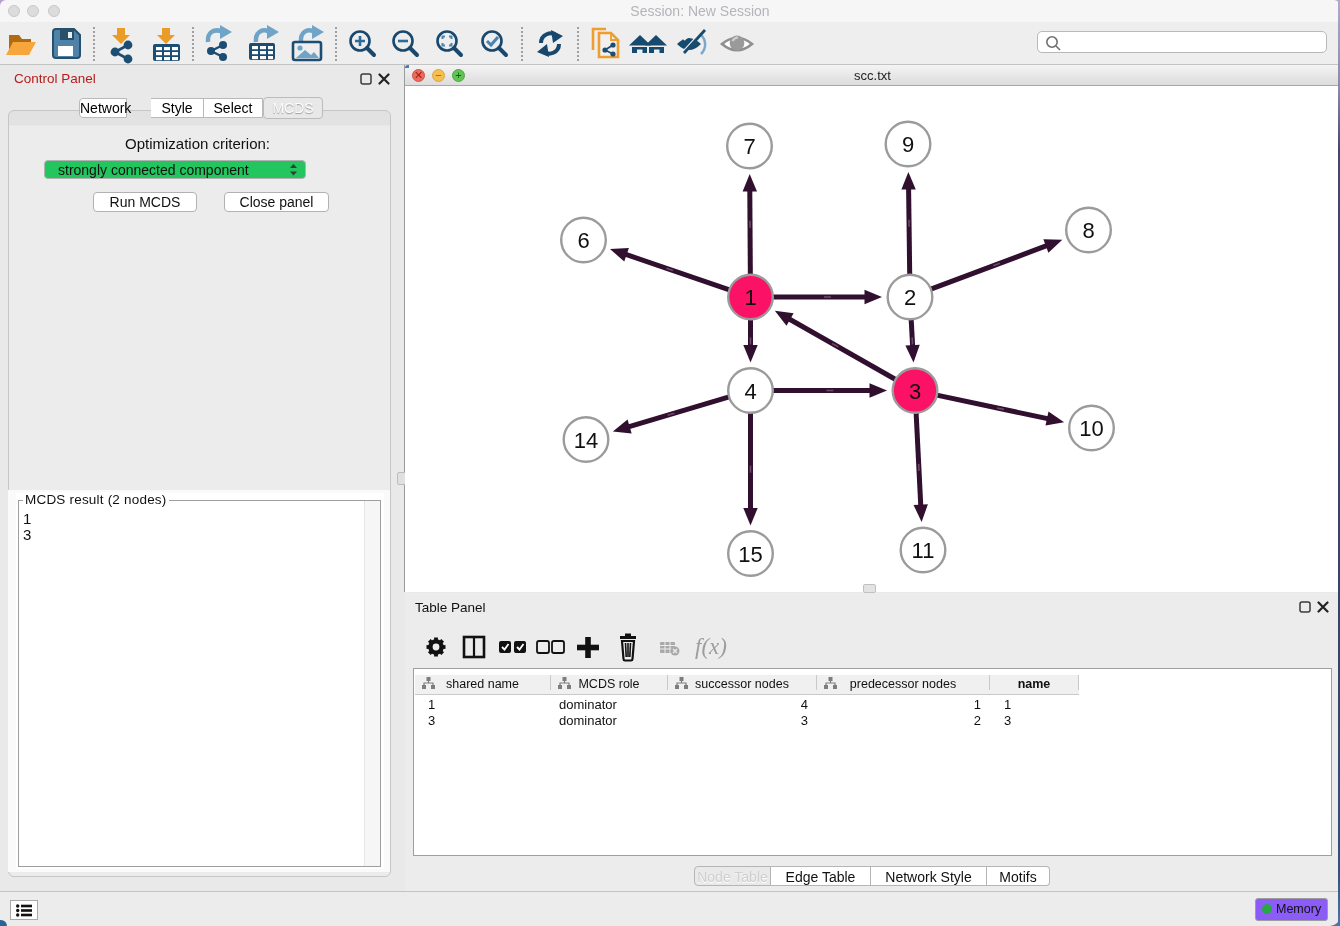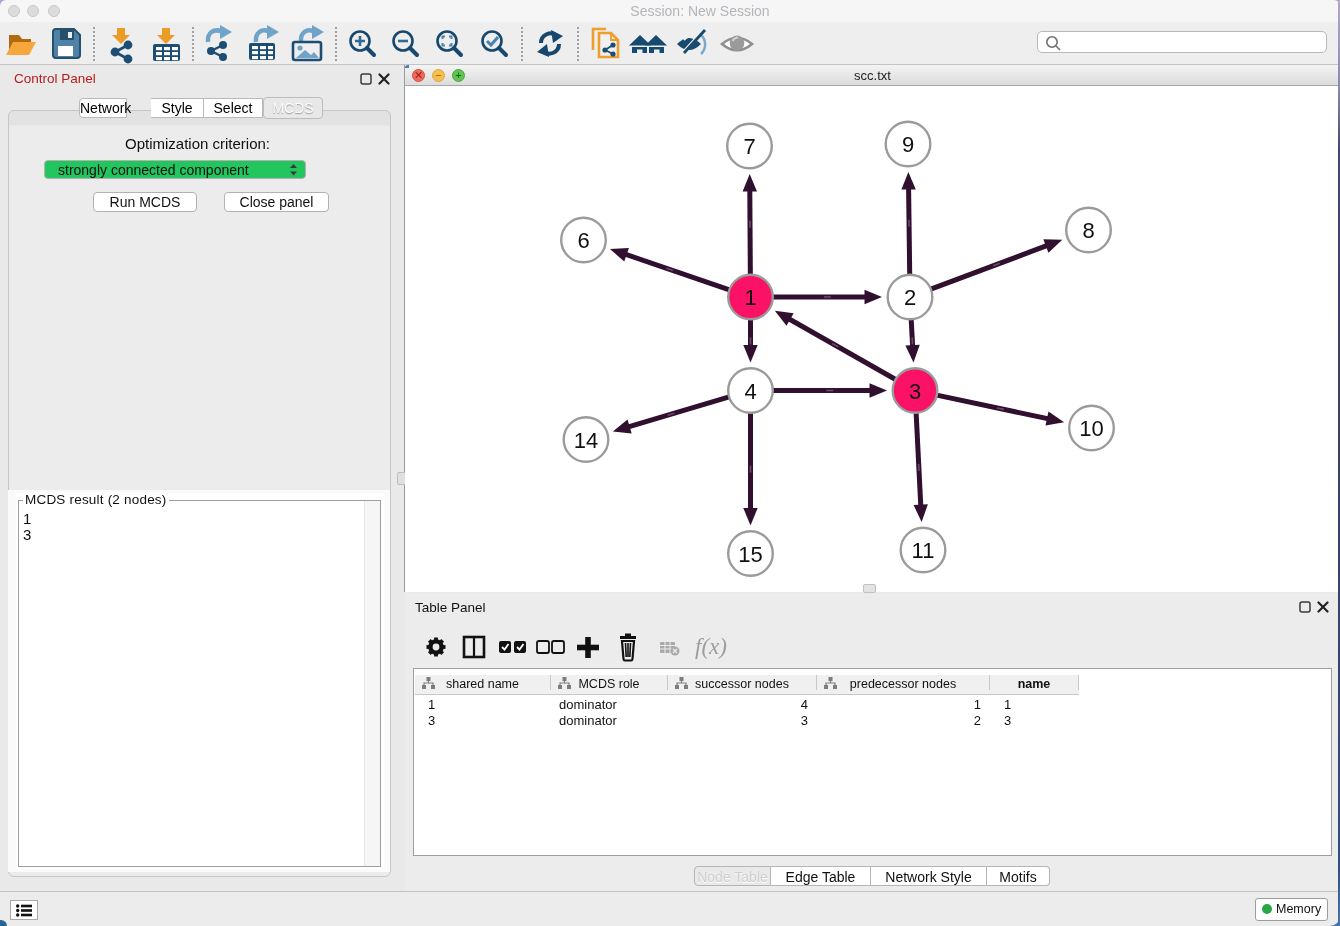--- a/index.html
+++ b/index.html
@@ -449,21 +449,21 @@
   <div class="abs" style="left:10px;top:8px;width:28px;height:20px;background:#fdfdfd;border:1px solid #a9a9a9;box-sizing:border-box;">
     <svg width="16" height="13" style="position:absolute;left:5px;top:3px;">
       <circle cx="1.7" cy="2" r="1.7" fill="#111"></circle>
         <rect x="5" y="0.7" width="11" height="2.6" fill="#111"></rect>
       <circle cx="1.7" cy="6.5" r="1.7" fill="#111"></circle>
         <rect x="5" y="5.2" width="11" height="2.6" fill="#111"></rect>
       <circle cx="1.7" cy="11" r="1.7" fill="#111"></circle>
         <rect x="5" y="9.7" width="11" height="2.6" fill="#111"></rect>
     </svg>
   </div>
-  <div class="abs" style="left:1255px;top:6px;width:73px;height:23px;background:#ffffff;border:1px solid #9d9d9d;border-radius:3px;box-sizing:border-box;">
+  <div class="abs" style="left:1255px;top:6px;width:73px;height:23px;background:#8b5cf6;border:1px solid #9d9d9d;border-radius:3px;box-sizing:border-box;">
     <div class="abs" style="left:6px;top:5px;width:10px;height:10px;border-radius:50%;background:#28a745;"></div>
     <span style="position:absolute;left:20px;top:3px;font-size:12.5px;color:#111;">Memory</span>
   </div>
   <div class="abs" style="left:-5px;top:28px;width:12px;height:12px;border-radius:50%;background:#2a6496;"></div>
 </div>
 <div class="abs" style="left:1325px;top:905px;width:15px;height:21px;background:#4a74ad;z-index:0;"></div>
 <div class="abs" style="left:1338px;top:0;width:2px;height:926px;z-index:60;
      background:linear-gradient(#b2a8cc 0px,#a39dc2 30px,#8a87ac 90px,#454570 150px,#3c4066 450px,#36466f 700px,#31517f 870px,#4a74ad 926px);"></div>
 
 </body></html>

